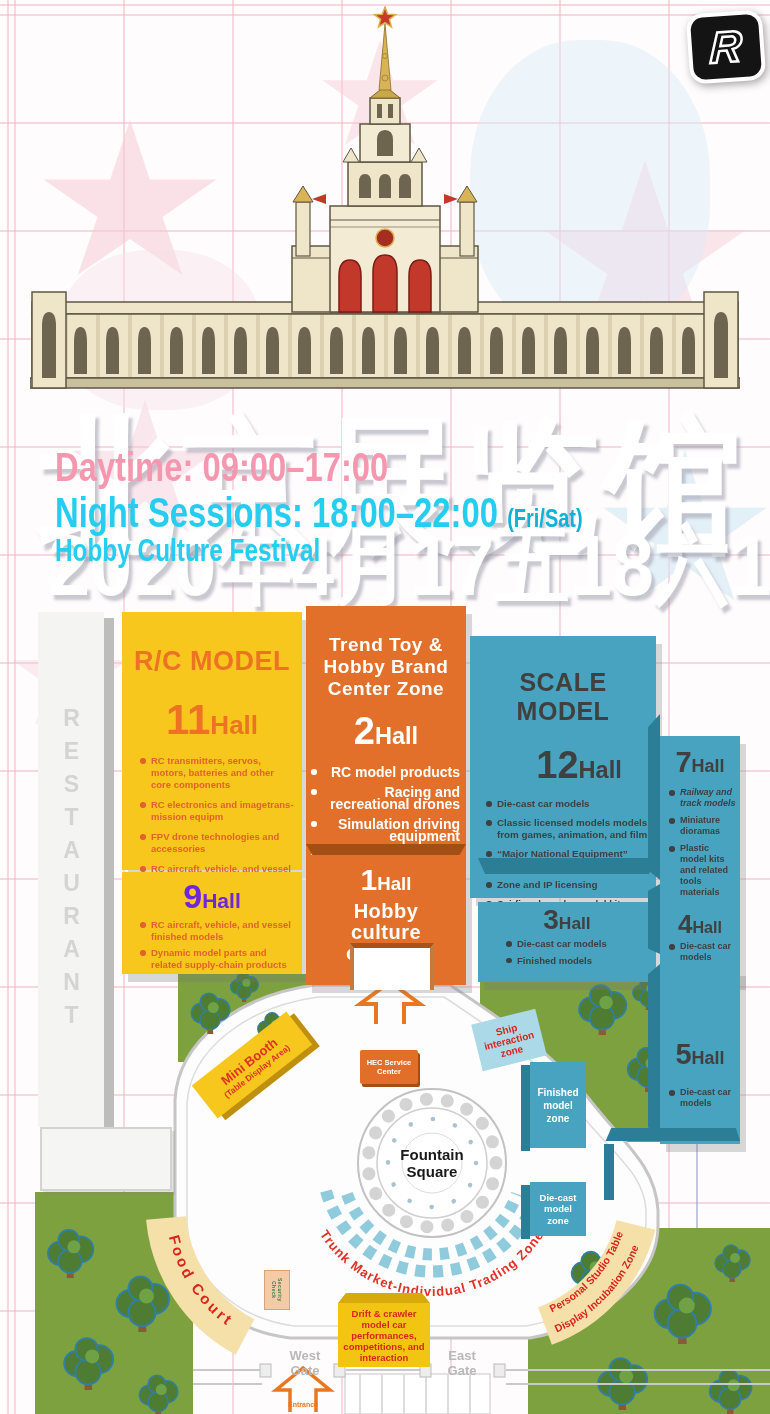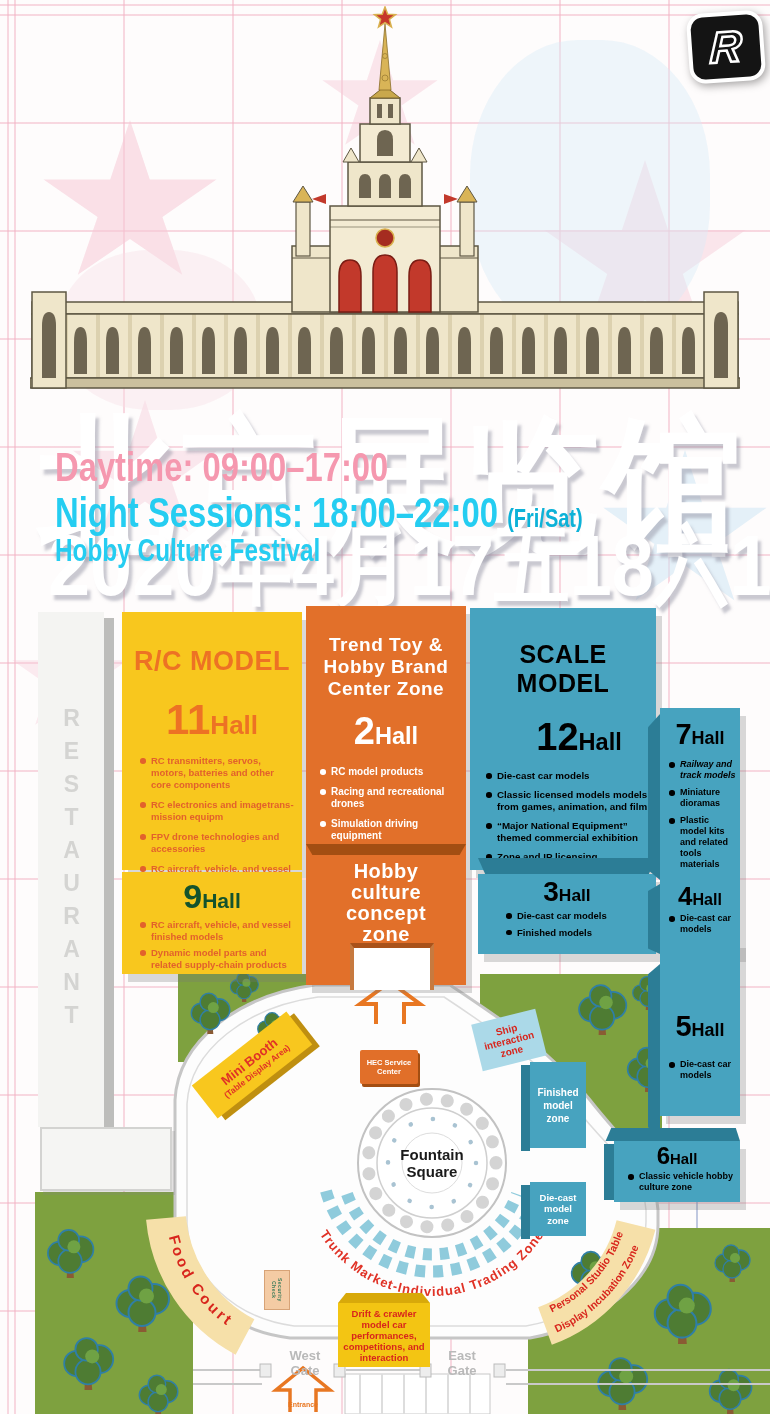--- a/index.html
+++ b/index.html
@@ -14,21 +14,21 @@
   .star{position:absolute;z-index:0;clip-path:polygon(50% 0%,61% 35%,98% 35%,68% 57%,79% 91%,50% 70%,21% 91%,32% 57%,2% 35%,39% 35%);}
   .patch{position:absolute;z-index:0;border-radius:45%;}
   .wm{position:absolute;z-index:1;color:#fff;font-weight:bold;white-space:nowrap;
       text-shadow:4px 5px 3px rgba(150,150,165,.5);}
   
   .sched{position:absolute;z-index:4;font-weight:bold;white-space:nowrap;transform-origin:left top;}
   
   .hall{position:absolute;z-index:5;text-align:center;box-shadow:6px 8px 0 rgba(120,120,120,.28);}
   .hall.yellow{background:#F8C71E;color:#E2612C;}
   .hall.orange{background:#E2702A;color:#fff;}
-  .hall.blue{background:#47A3BF;color:#000000;}
+  .hall.blue{background:#47A3BF;color:#404040;margin-top:28px;}
   .sideface{position:absolute;z-index:5;background:#2C7D96;}
   .zonetitle{font-weight:bold;letter-spacing:.5px;}
   .hallnum{font-weight:bold;line-height:1;}
   .hallnum .s{font-size:.62em;}
   .bul{list-style:none;margin:0;text-align:left;font-weight:bold;}
   .bul li{position:relative;padding-left:11px;}
   .bul li::before{content:"";position:absolute;left:0;top:3px;width:5.5px;height:5.5px;border-radius:50%;background:currentColor;}
   
   .plabel{position:absolute;z-index:6;font-weight:bold;text-align:center;}
   .bluebox{background:#47A3BF;color:#fff;display:flex;align-items:center;justify-content:center;}
@@ -130,45 +130,48 @@
     </div>
     <ul class="bul" style="padding:14px 8px 0 18px;font-size:9.5px;line-height:12px;">
       <li style="margin-bottom:8px;">RC transmitters, servos, motors, batteries and other core components</li>
       <li style="margin-bottom:8px;">RC electronics and imagetrans-mission equipm</li>
       <li style="margin-bottom:8px;">FPV drone technologies and accessories</li>
       <li>RC aircraft, vehicle, and vessel finished models</li>
     </ul>
   </div>
 
   <div class="hall yellow" style="left:122px;top:872px;width:180px;height:102px;">
-    <div class="hallnum" style="margin-top:7px;font-size:34px;color:#14532d;">
+    <div class="hallnum" style="margin-top:7px;font-size:34px;color:#6d28d9;">
       <span class="n">9</span><span class="s">Hall</span>
     </div>
     <ul class="bul" style="padding:6px 8px 0 18px;font-size:9.5px;line-height:11.5px;">
       <li style="margin-bottom:5px;">RC aircraft, vehicle, and vessel finished models</li>
       <li>Dynamic model parts and related supply-chain products</li>
     </ul>
   </div>
 
   <div class="hall orange" style="left:306px;top:606px;width:160px;height:249px;">
     <div class="zonetitle" style="margin:28px 10px 0;font-size:19px;line-height:22px;">Trend Toy &amp; Hobby Brand Center Zone</div>
     <div class="hallnum" style="margin-top:12px;font-size:38px;">
       <span class="n">2</span><span class="s">Hall</span>
     </div>
-    <ul class="bul" style="padding:16px 6px 0 14px;font-size:10px;line-height:12px;">
+    <ul class="bul" style="padding:16px 6px 0 5px;font-size:14px;line-height:12px;text-align:right;">
       <li style="margin-bottom:8px;">RC model products</li>
       <li style="margin-bottom:8px;">Racing and recreational drones</li>
       <li style="margin-bottom:8px;">Simulation driving equipment</li>
       <li style="margin-bottom:8px;">IP-licensed trendy toys</li>
       <li>Miniature art models</li>
     </ul>
     <div class="abs" style="left:0;bottom:0;width:100%;height:11px;background:#A34E12;clip-path:polygon(0 0,100% 0,96% 100%,4% 100%);"></div>
   </div>
 
   <div class="hall orange" style="left:306px;top:855px;width:160px;height:130px;">
+    <div class="hallnum" style="margin-top:10px;font-size:30px;">
+      <span class="n">1</span><span class="s">Hall</span>
+    </div>
     <div class="zonetitle" style="margin:6px 14px 0;font-size:20px;line-height:21px;">Hobby culture concept zone</div>
   </div>
   <div class="abs" style="left:350px;top:943px;width:76px;height:42px;background:#fff;border-top:5px solid #A9521A;border-left:4px solid #C77A3F;border-right:4px solid #C77A3F;z-index:6;"></div>
 
   <div class="hall blue" style="left:470px;top:608px;width:186px;height:262px;">
     <div class="zonetitle" style="margin-top:32px;font-size:25px;">SCALE MODEL</div>
     <div class="hallnum" style="margin-top:20px;font-size:38px;padding-left:32px;">
       <span class="n">12</span><span class="s">Hall</span>
     </div>
     <ul class="bul" style="padding:14px 6px 0 16px;font-size:9.8px;line-height:12px;">
@@ -219,28 +222,20 @@
     <div class="hallnum" style="margin-top:72px;font-size:29px;">
       <span class="n">5</span><span class="s">Hall</span>
     </div>
     <ul class="bul" style="padding:18px 3px 0 9px;font-size:9px;line-height:11px;">
       <li>Die-cast car models</li>
     </ul>
   </div>
 
   <div class="sideface" style="left:600px;top:1128px;width:140px;height:13px;clip-path:polygon(4% 100%,100% 100%,97% 0,8% 0);"></div>
   <div class="sideface" style="left:604px;top:1144px;width:10px;height:56px;"></div>
-  <div class="hall blue" style="left:614px;top:1141px;width:126px;height:61px;">
-    <div class="hallnum" style="margin-top:3px;font-size:24px;">
-      <span class="n">6</span><span class="s">Hall</span>
-    </div>
-    <ul class="bul" style="padding:3px 4px 0 14px;font-size:9px;line-height:10.5px;">
-      <li>Classic vehicle hobby culture zone</li>
-    </ul>
-  </div>
 
   <svg class="abs" style="left:30px;top:970px;z-index:3;" width="740" height="444" viewBox="0 0 740 444">
     <defs>
       <g id="tree">
         <path d="M-2.5,20 L3,20 L2,6 L-2,6 Z" fill="#8A5B33"></path>
         <g stroke="#2F7FA6" stroke-width="1.3" fill="#4E7C33">
           <circle cx="-8" cy="1" r="9"></circle>
             <circle cx="8" cy="-2" r="10"></circle>
           <circle cx="0" cy="7" r="9"></circle>
             <circle cx="-1" cy="-9" r="8"></circle>

